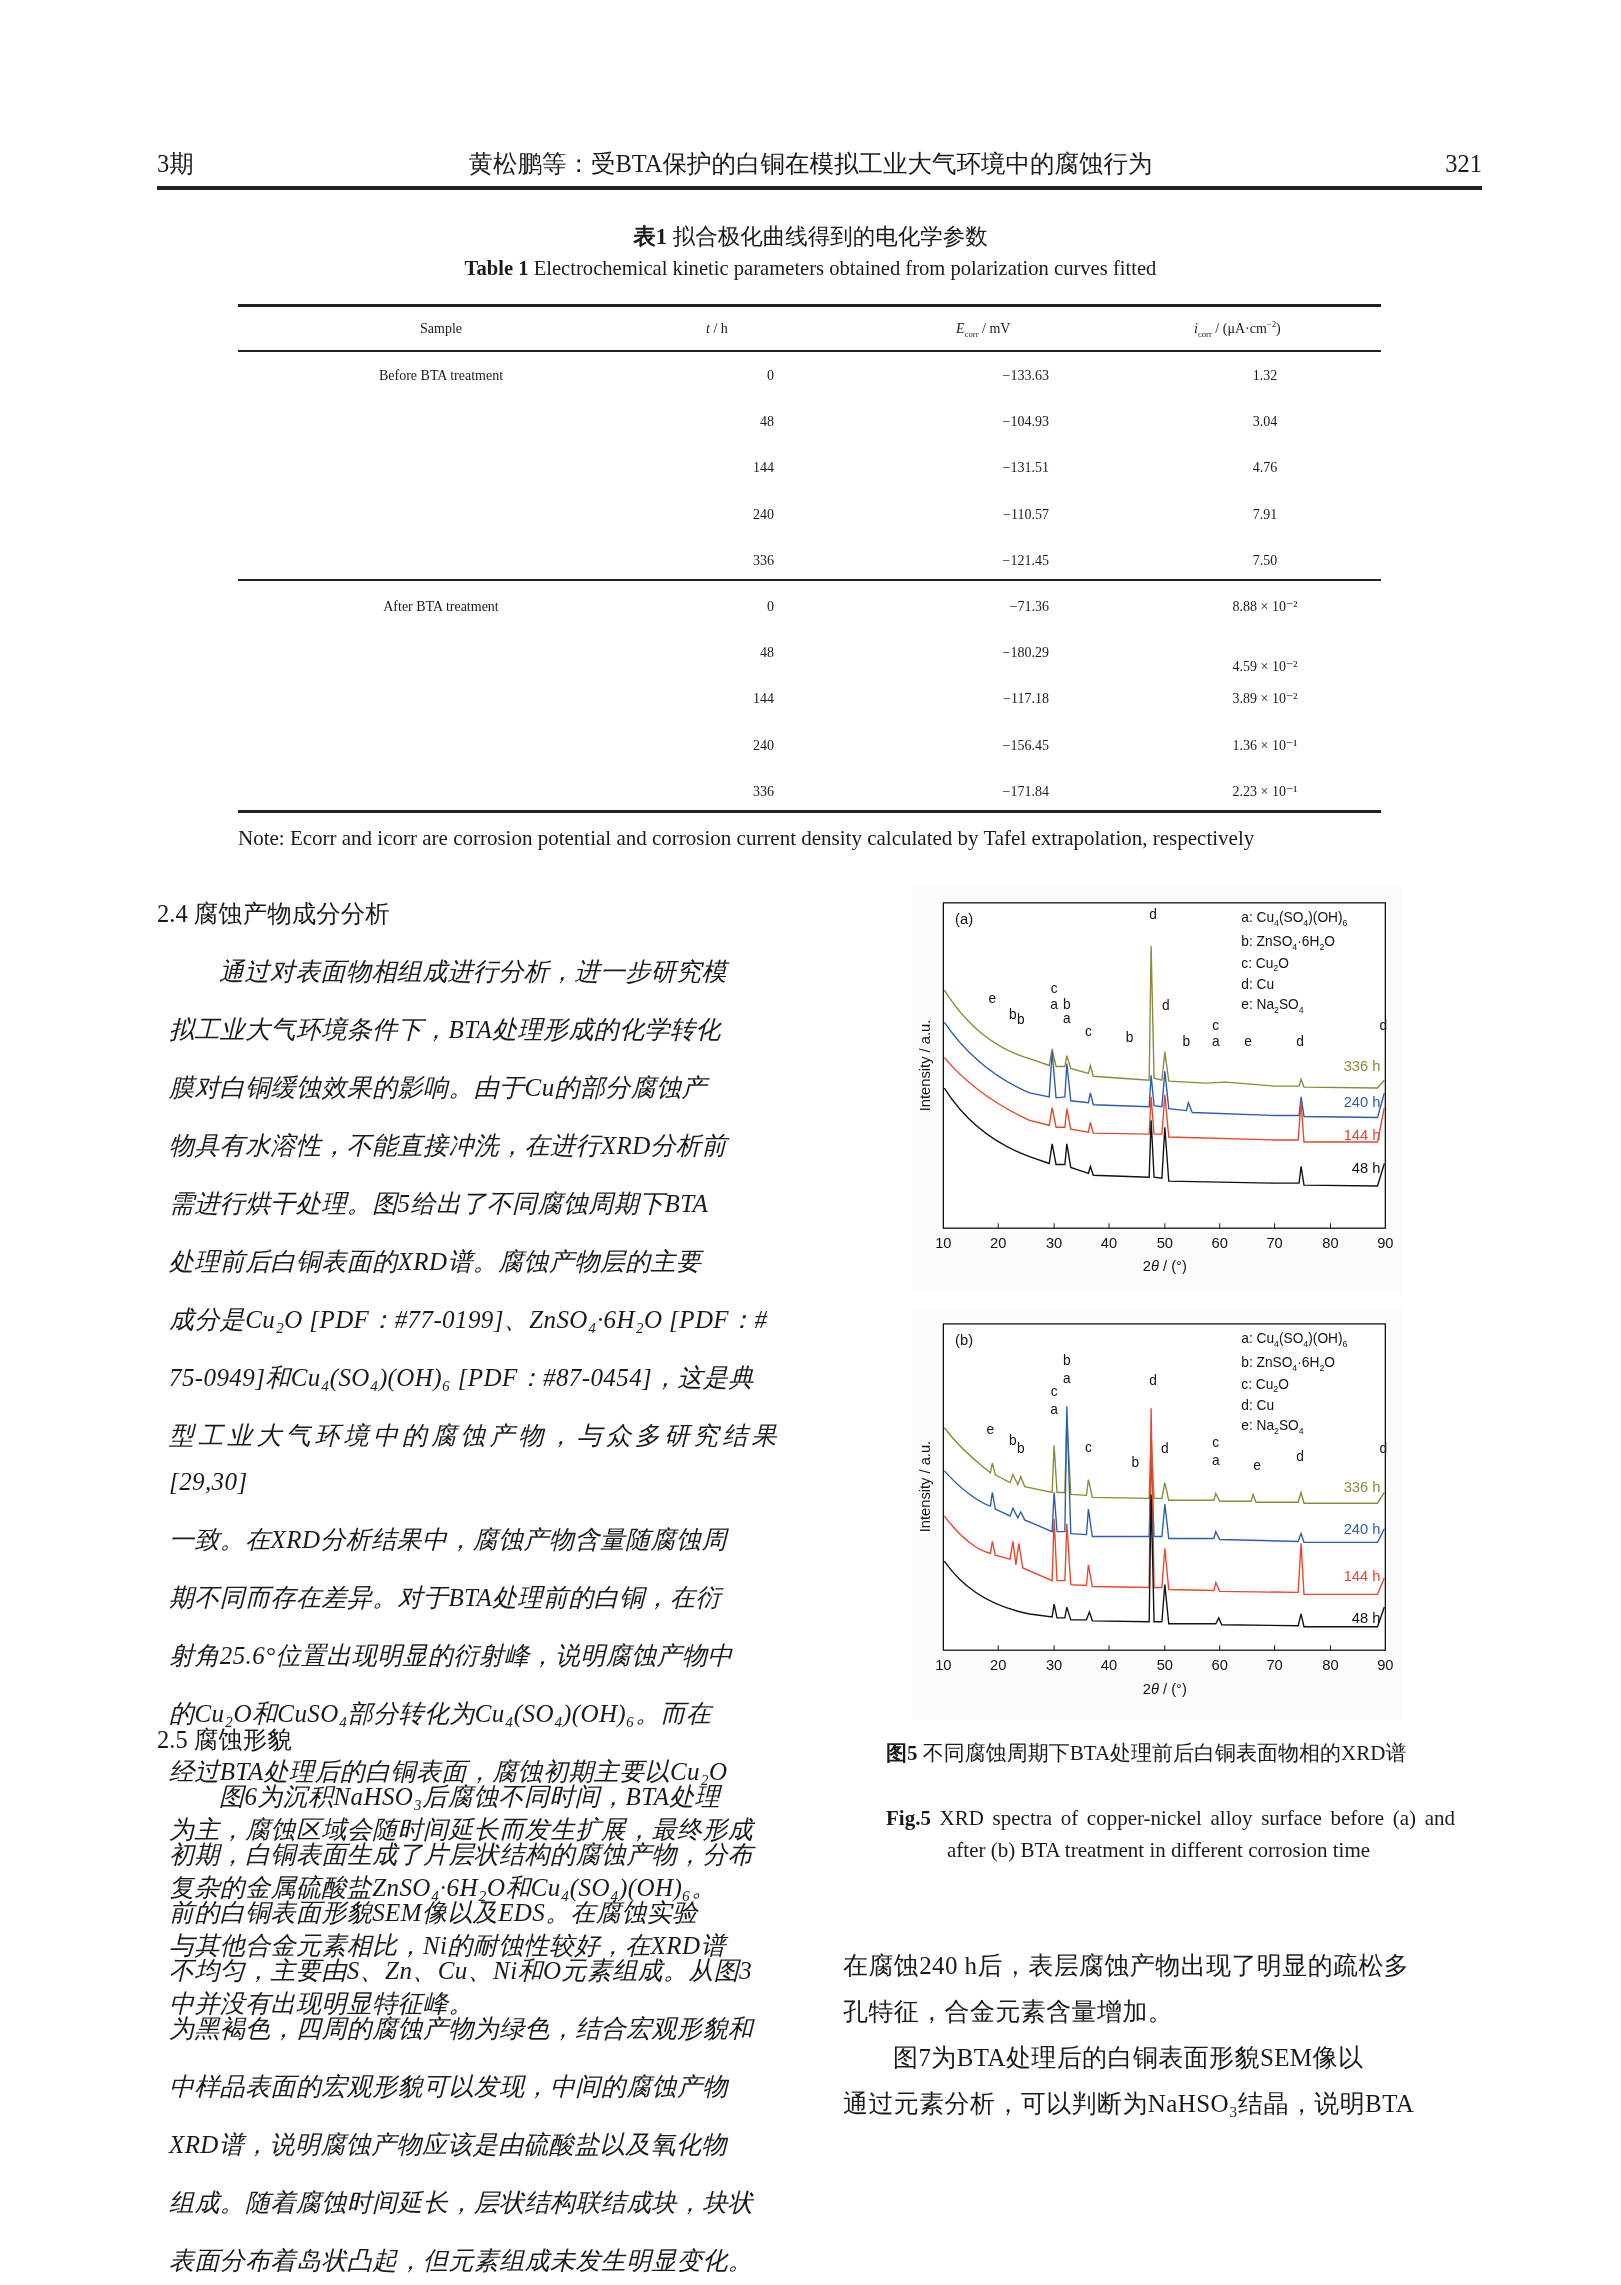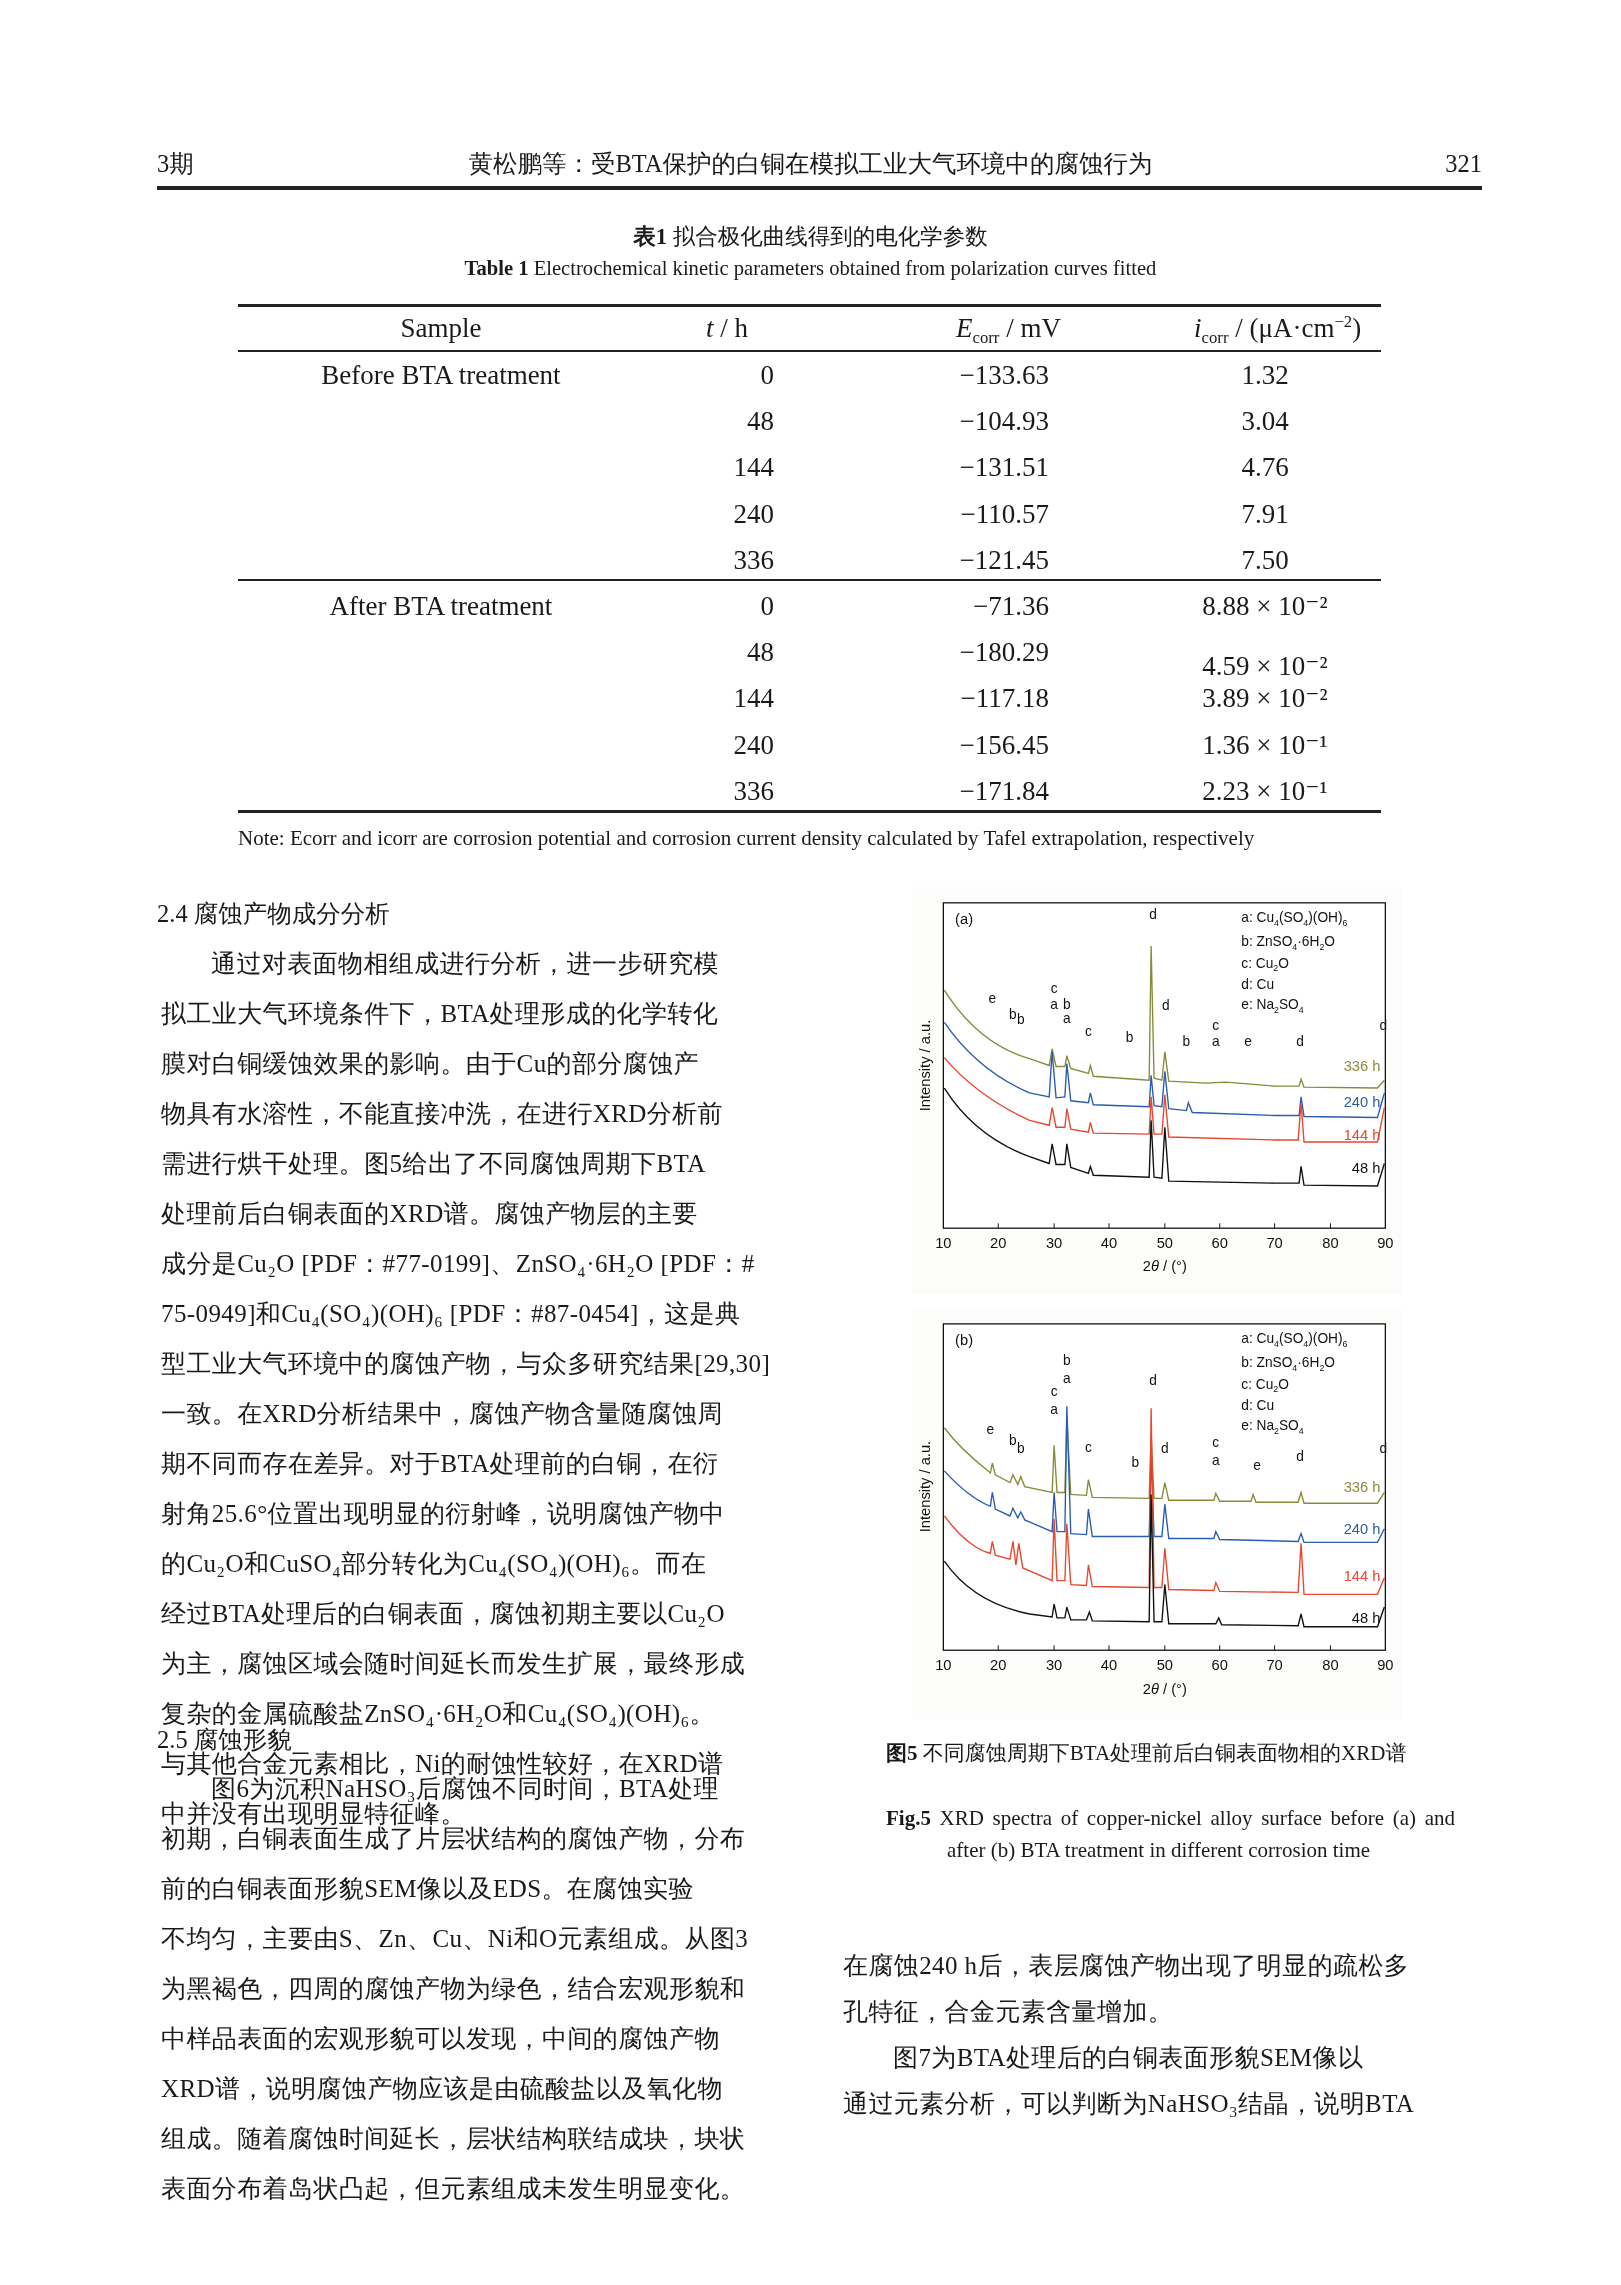--- a/index.html
+++ b/index.html
@@ -5,29 +5,29 @@
   html,body{margin:0;padding:0;background:#fff;}
   body{width:1621px;height:2286px;position:relative;overflow:hidden;font-family:"Liberation Serif","DejaVu Serif",serif;color:#1a1a1a;}
   .abs{position:absolute;}
   .hdr{top:147px;font-size:24.5px;line-height:33px;text-align:center;}
   .rule-hdr{left:157px;top:186px;width:1325px;height:3.9px;background:#222;}
   .tcap{left:0;width:1621px;text-align:center;}
   .tcap-cn{top:221px;font-size:22.5px;}
   .tcap-en{top:257px;font-size:20.6px;}
   .b{font-weight:bold;margin-top:26px;}
   .trule{left:238px;width:1143px;background:#222;}
-  .tcell{font-size:27px;line-height:29px;white-space:nowrap;}
+  .tcell{font-size:14px;line-height:29px;white-space:nowrap;}
   .c-sample{left:294px;width:294px;text-align:center;}
   .c-t{left:647px;width:127px;text-align:right;}
   .c-e{left:912px;width:137px;text-align:right;}
   .c-i{left:1157px;width:216px;text-align:center;}
   .note{left:238px;top:826px;font-size:21px;white-space:nowrap;}
   .sec{font-weight:normal;font-size:24.5px;left:157px;}
   .para{left:157px;width:632px;font-size:25px;line-height:46px;text-align:justify;letter-spacing:0.4px;}
-  .para p{margin:4px;}
+  .para p{margin:12px;font-style:italic;}
   .ind{text-indent:2em;}
   sub,sup{font-size:62%;line-height:0;}
   .fig{left:912px;width:490px;background:#fcfcfa;}
   .cap{left:886px;width:568px;font-size:21px;line-height:32px;}
   .rpara{left:843px;width:637px;font-size:25px;line-height:46px;text-align:justify;letter-spacing:0.4px;}
   .rpara p{margin:0;}
   svg text{font-family:"Liberation Sans","DejaVu Sans",sans-serif;}
 </style>
 </head>
 <body>

